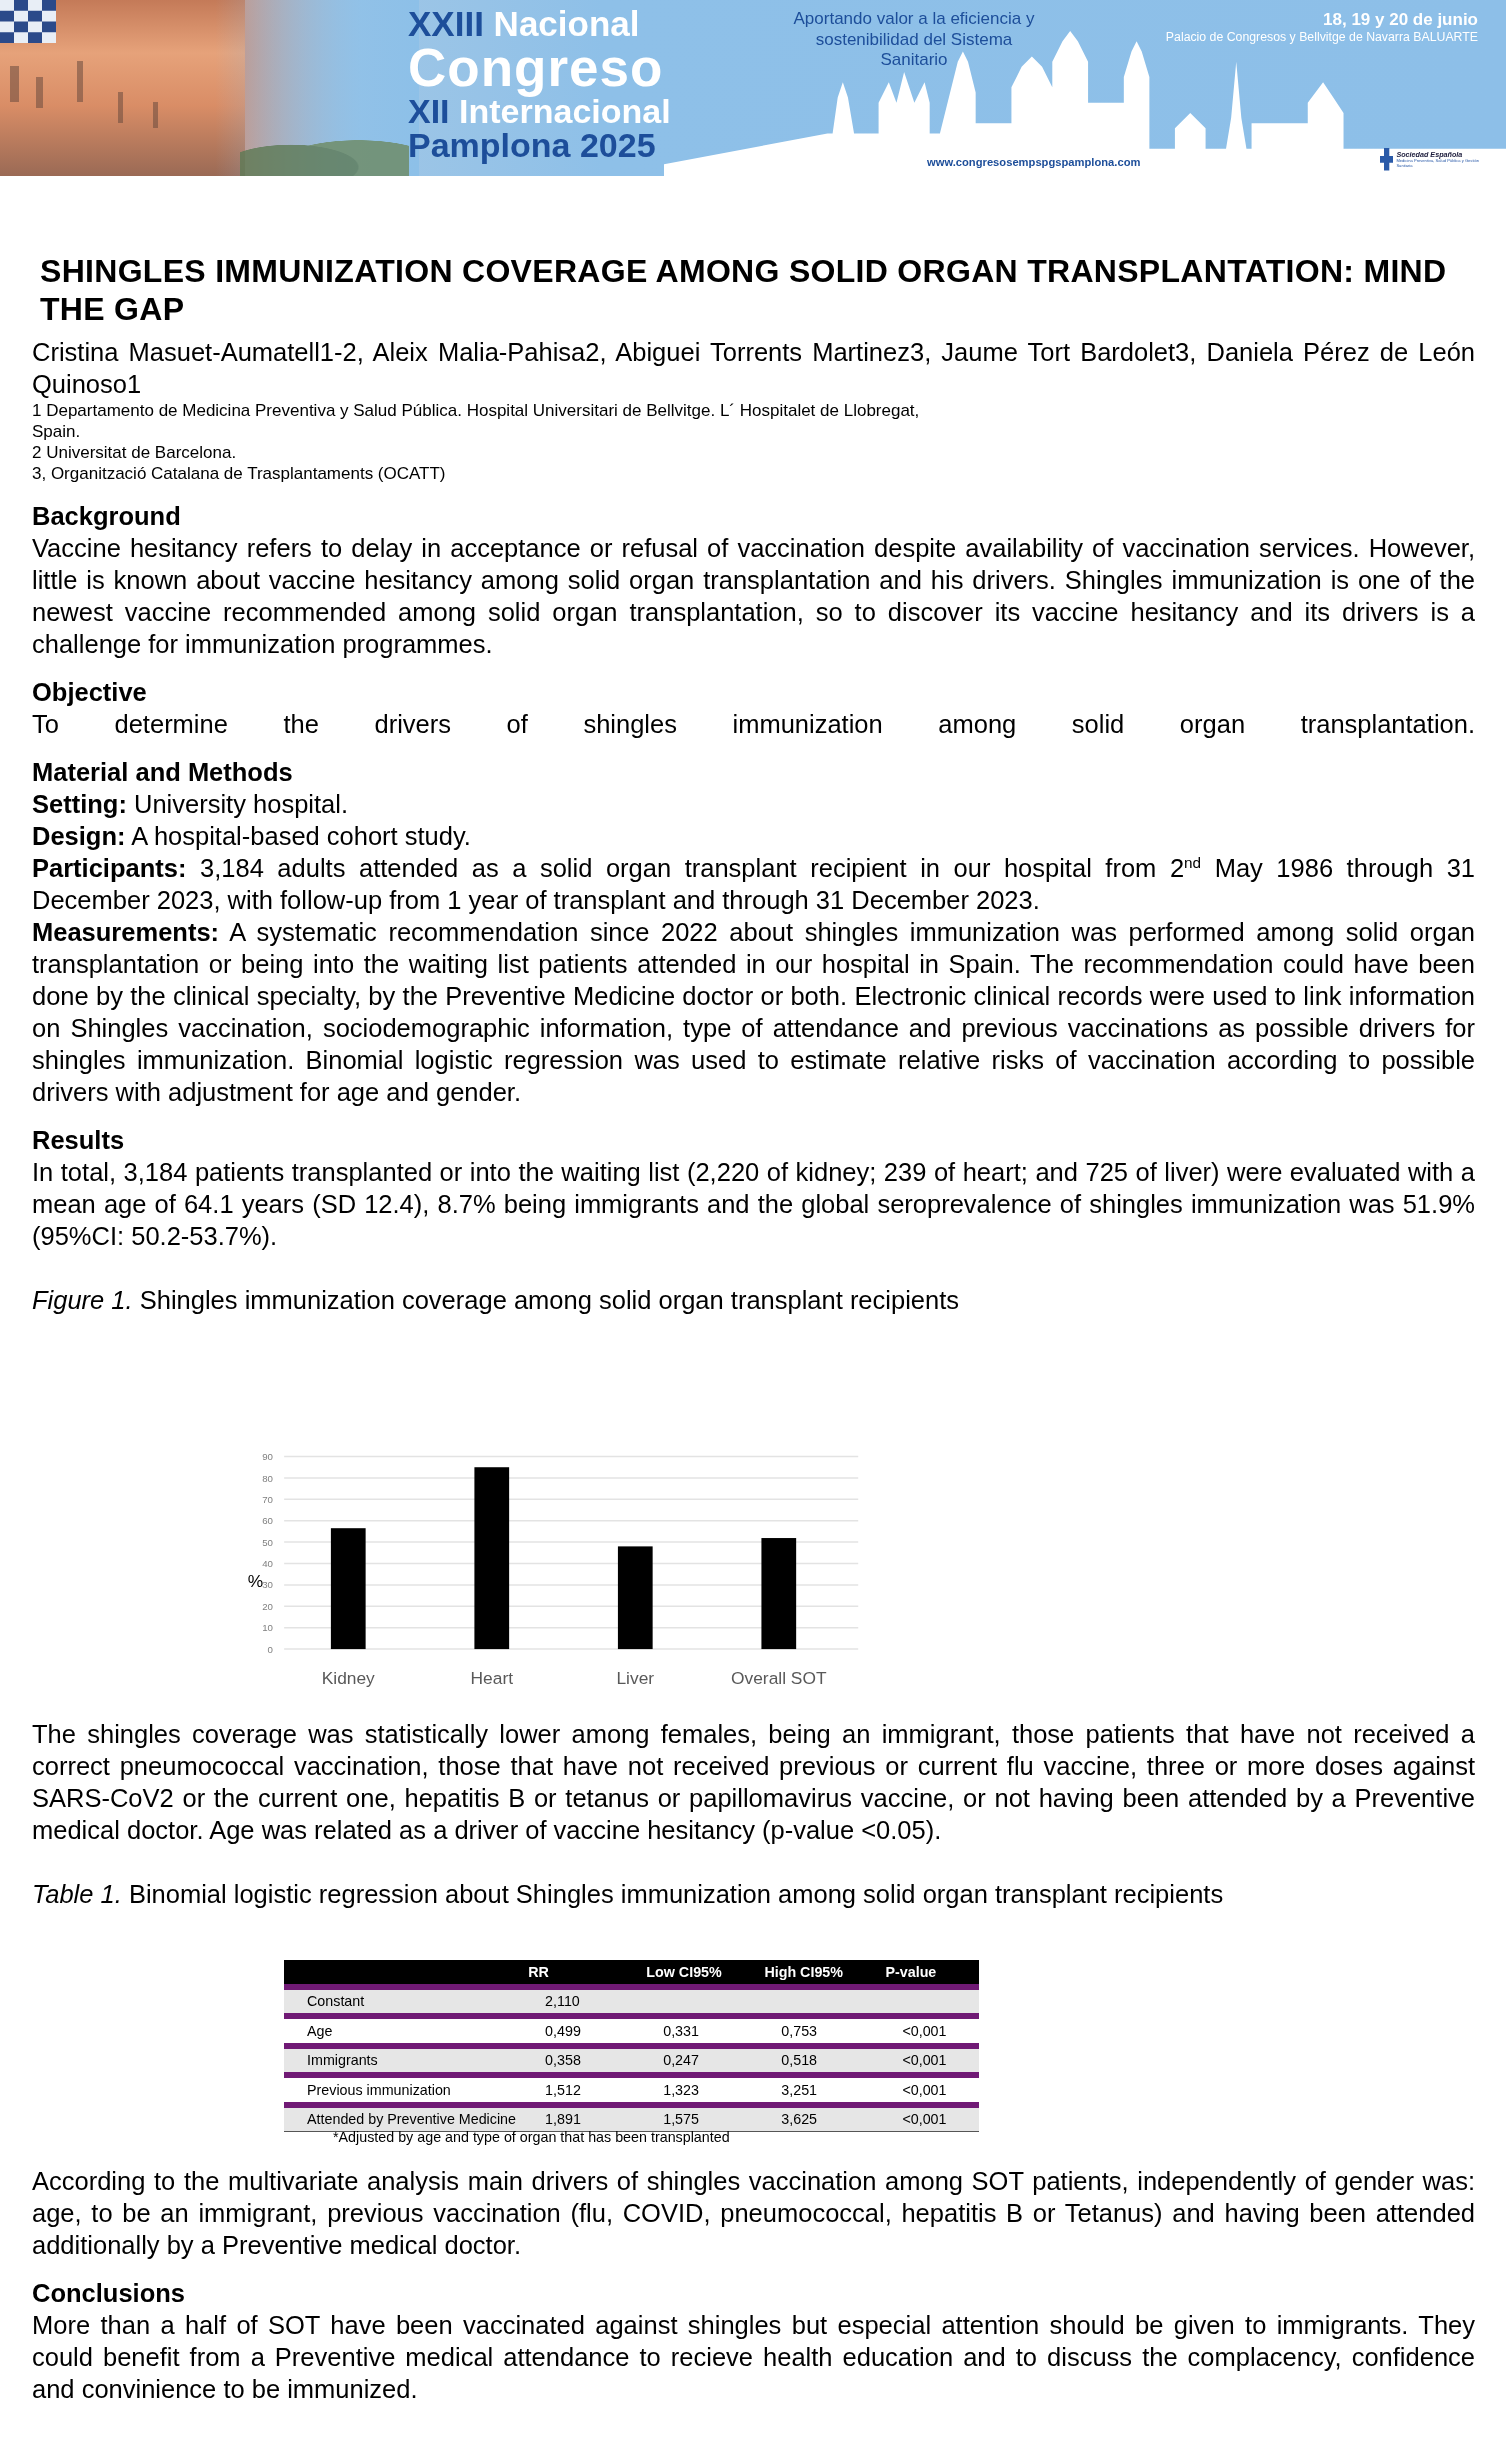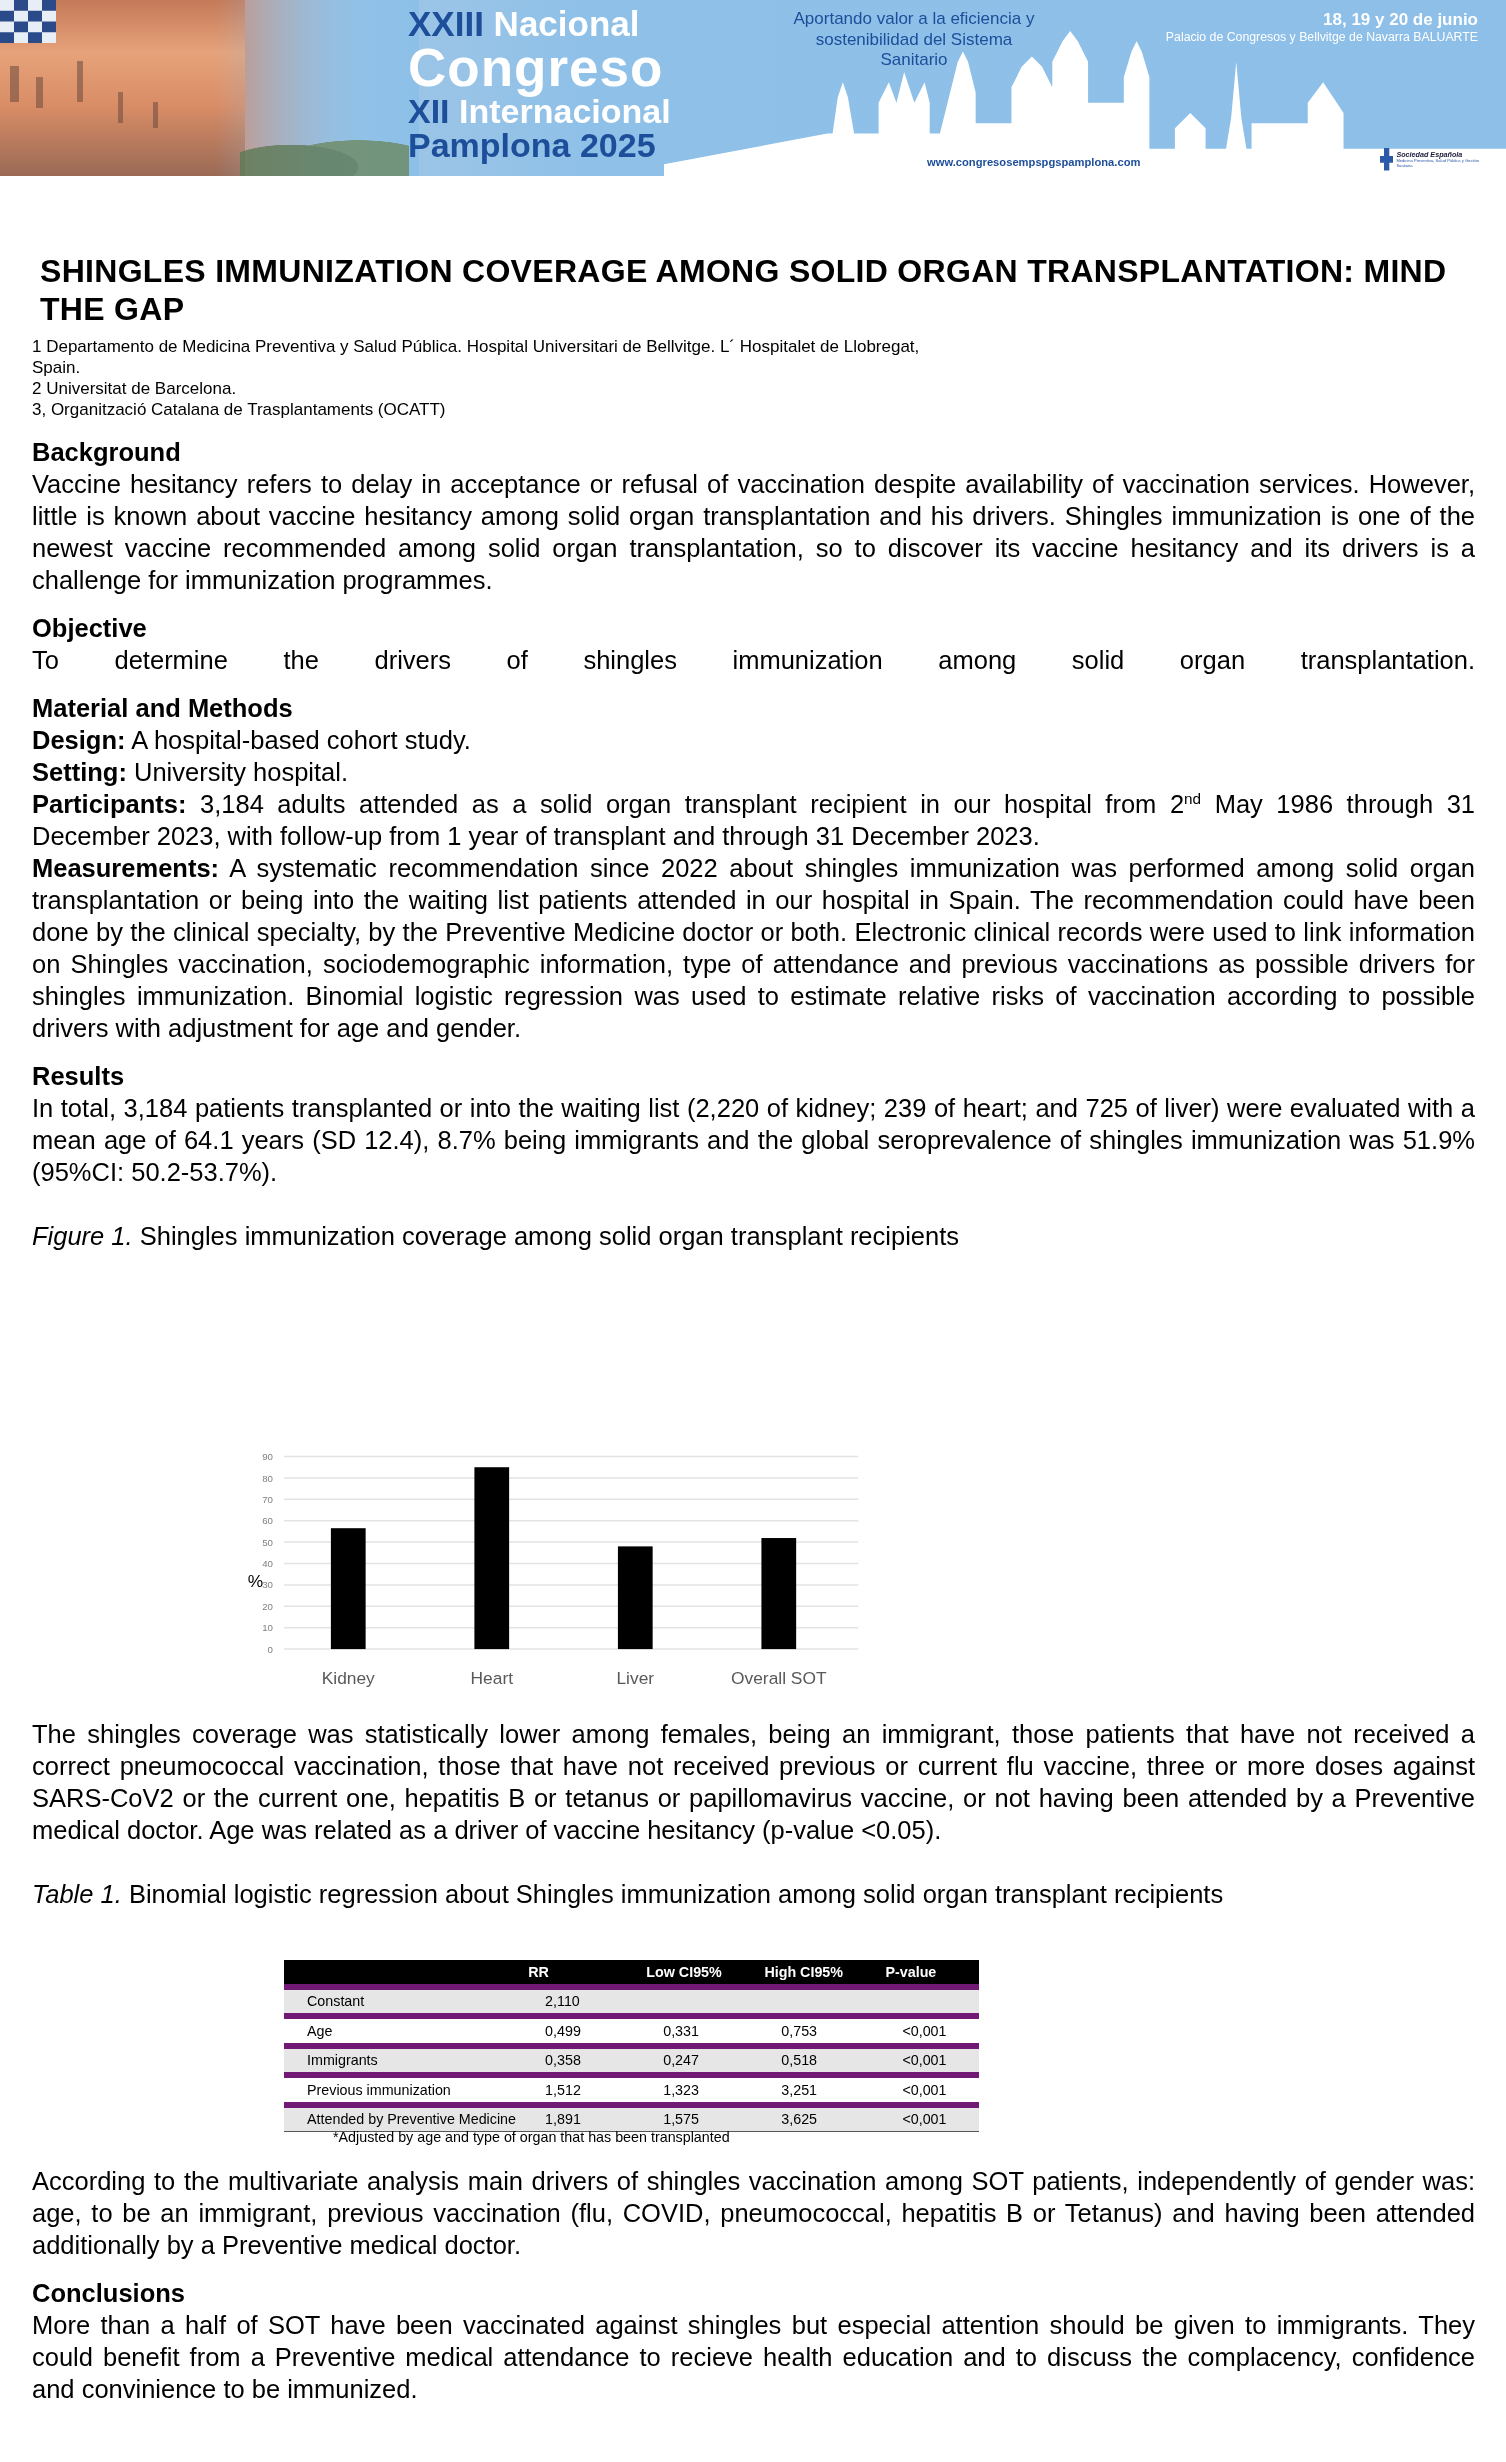--- a/index.html
+++ b/index.html
@@ -93,36 +93,37 @@
   <div class="website">www.congresosempspgspamplona.com</div>
   <div class="society">
     <div class="mark"></div>
     <div class="name">Sociedad Española</div>
     <div class="sub">Medicina Preventiva, Salud Pública y Gestión Sanitaria</div>
   </div>
 </div>
 
 <div class="content">
   <h1 class="title">SHINGLES IMMUNIZATION COVERAGE AMONG SOLID ORGAN TRANSPLANTATION: MIND THE GAP</h1>
+  <div class="authors">Cristina Masuet-Aumatell1-2, Aleix Malia-Pahisa2, Abiguei Torrents Martinez3, Jaume Tort Bardolet3, Daniela Pérez de León Quinoso1</div>
   <div class="affil">
     <div>1 Departamento de Medicina Preventiva y Salud Pública. Hospital Universitari de Bellvitge. L´ Hospitalet de Llobregat,
 Spain.</div>
     <div>2 Universitat de Barcelona.</div>
     <div>3, Organització Catalana de Trasplantaments (OCATT)</div>
   </div>
 
   <div class="section-head">Background</div>
   <div class="para">Vaccine hesitancy refers to delay in acceptance or refusal of vaccination despite availability of vaccination services. However, little is known about vaccine hesitancy among solid organ transplantation and his drivers. Shingles immunization is one of the newest vaccine recommended among solid organ transplantation, so to discover its vaccine hesitancy and its drivers is a challenge for immunization programmes.</div>
 
   <div class="section-head">Objective</div>
   <div class="para last-justify">To determine the drivers of shingles immunization among solid organ transplantation.</div>
 
   <div class="section-head">Material and Methods</div>
+  <div class="para"><span class="label-b">Setting:</span><span> University hospital.</span></div>
   <div class="para"><span class="label-b">Design:</span><span> A hospital-based cohort study.</span></div>
-  <div class="para"><span class="label-b">Setting:</span><span> University hospital.</span></div>
   <div class="para"><span class="label-b">Participants:</span><span> 3,184 adults attended as a solid organ transplant recipient in our hospital from 2</span><sup>nd</sup><span> May 1986 through 31 December 2023, with follow-up from 1 year of transplant and through 31 December 2023.</span></div>
   <div class="para"><span class="label-b">Measurements:</span><span> A systematic recommendation since 2022 about shingles immunization was performed among solid organ transplantation or being into the waiting list patients attended in our hospital in Spain. The recommendation could have been done by the clinical specialty, by the Preventive Medicine doctor or both. Electronic clinical records were used to link information on Shingles vaccination, sociodemographic information, type of attendance and previous vaccinations as possible drivers for shingles immunization. Binomial logistic regression was used to estimate relative risks of vaccination according to possible drivers with adjustment for age and gender.</span></div>
 
   <div class="section-head">Results</div>
   <div class="para">In total, 3,184 patients transplanted or into the waiting list (2,220 of kidney; 239 of heart; and 725 of liver) were evaluated with a mean age of 64.1 years (SD 12.4), 8.7% being immigrants and the global seroprevalence of shingles immunization was 51.9% (95%CI: 50.2-53.7%).</div>
 
   <div class="caption"><i>Figure 1.</i><span> Shingles immunization coverage among solid organ transplant recipients</span></div>
 </div>
 
 <div class="chart-wrap">

